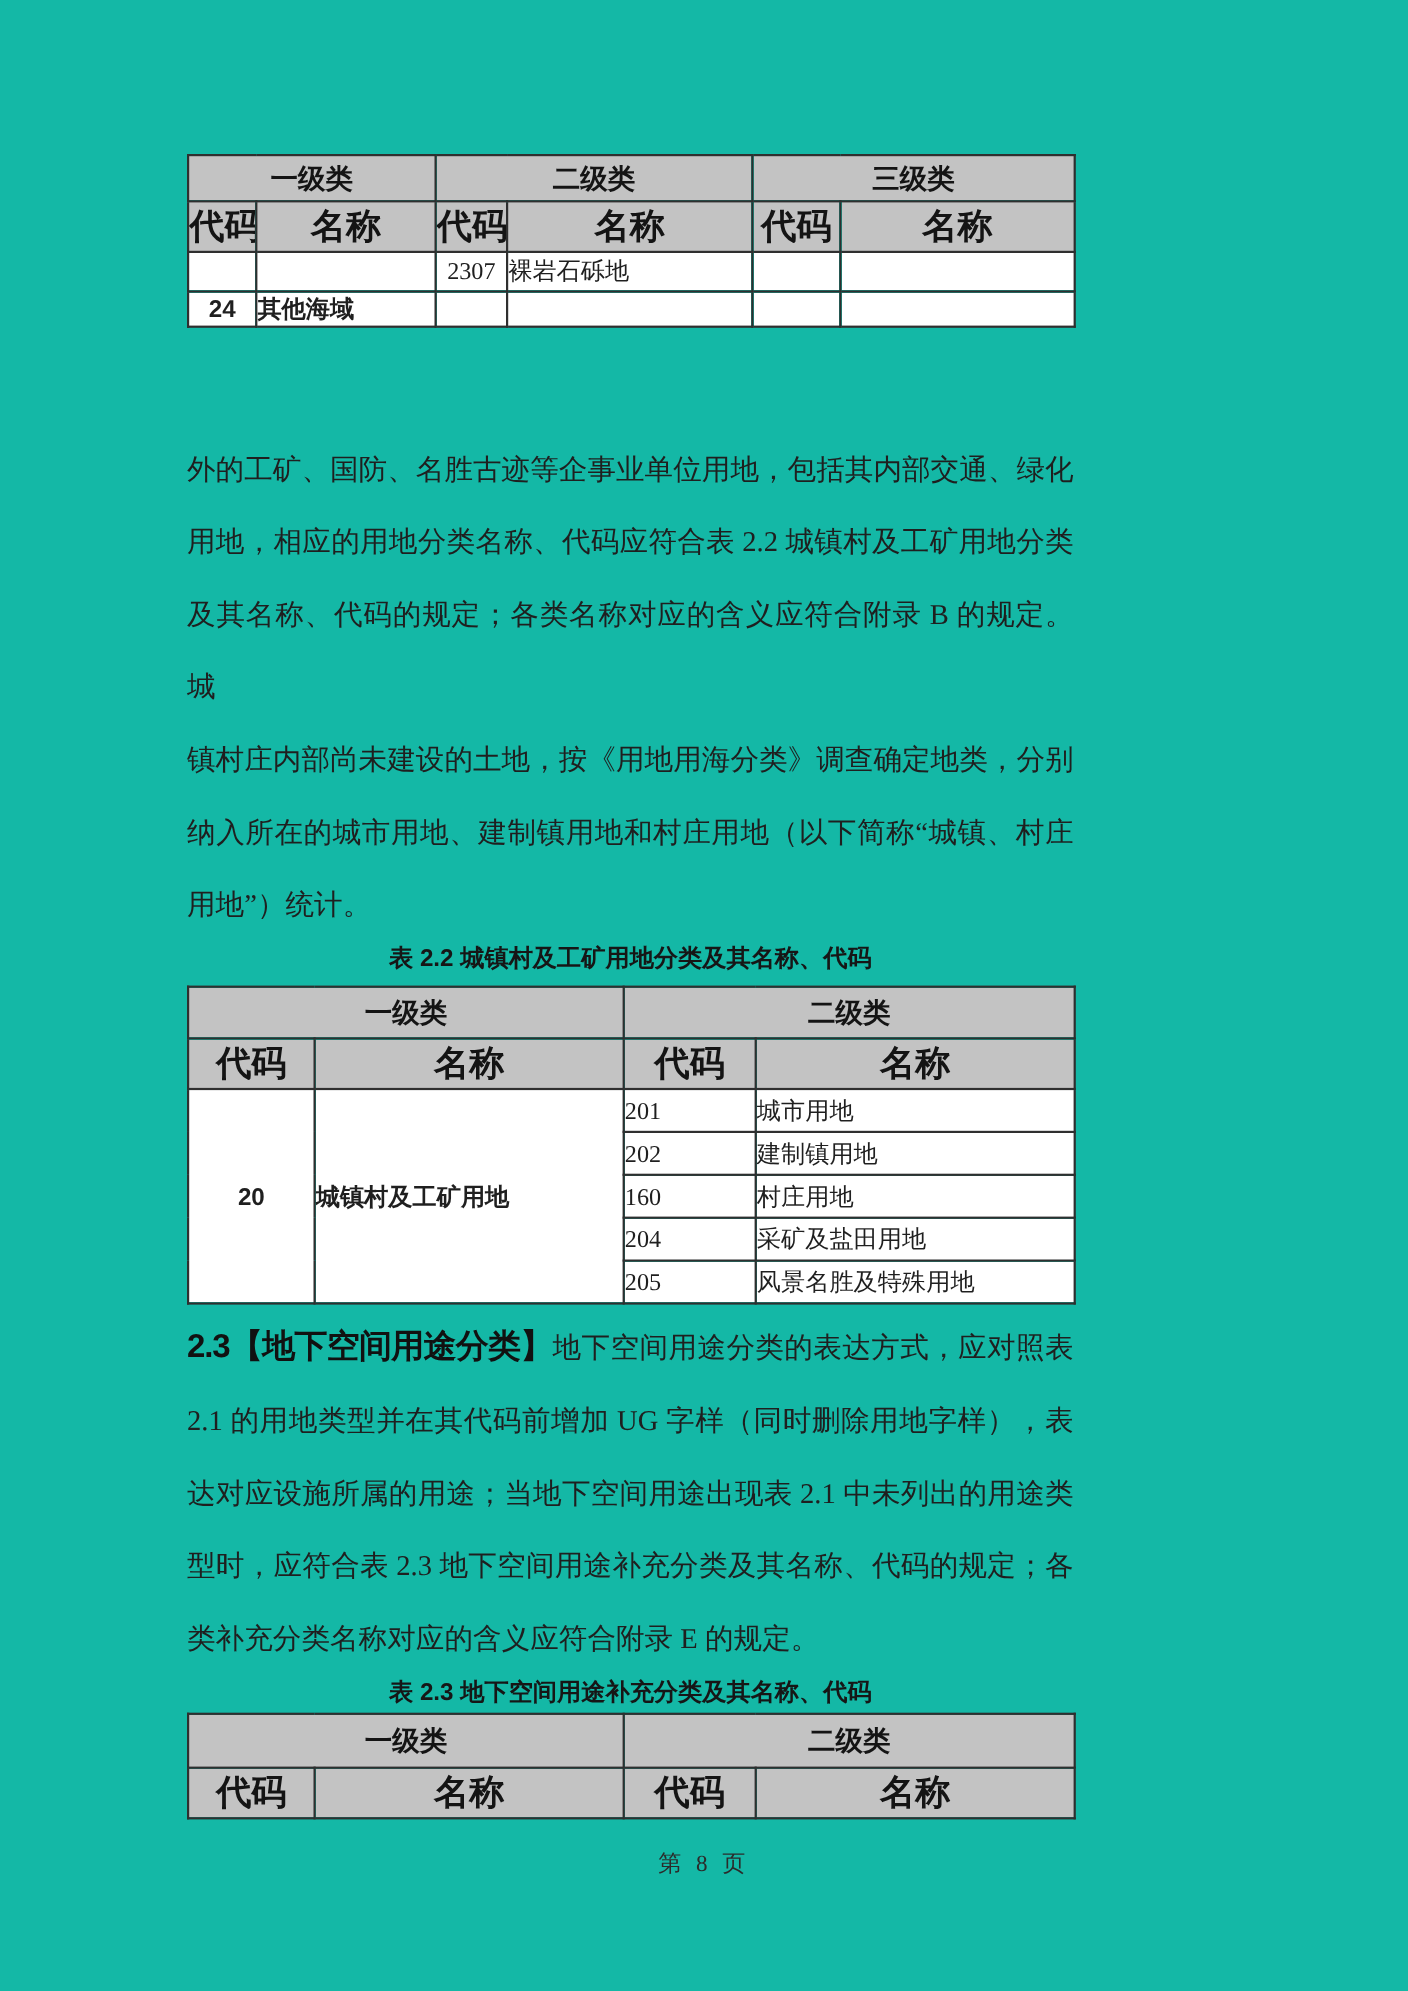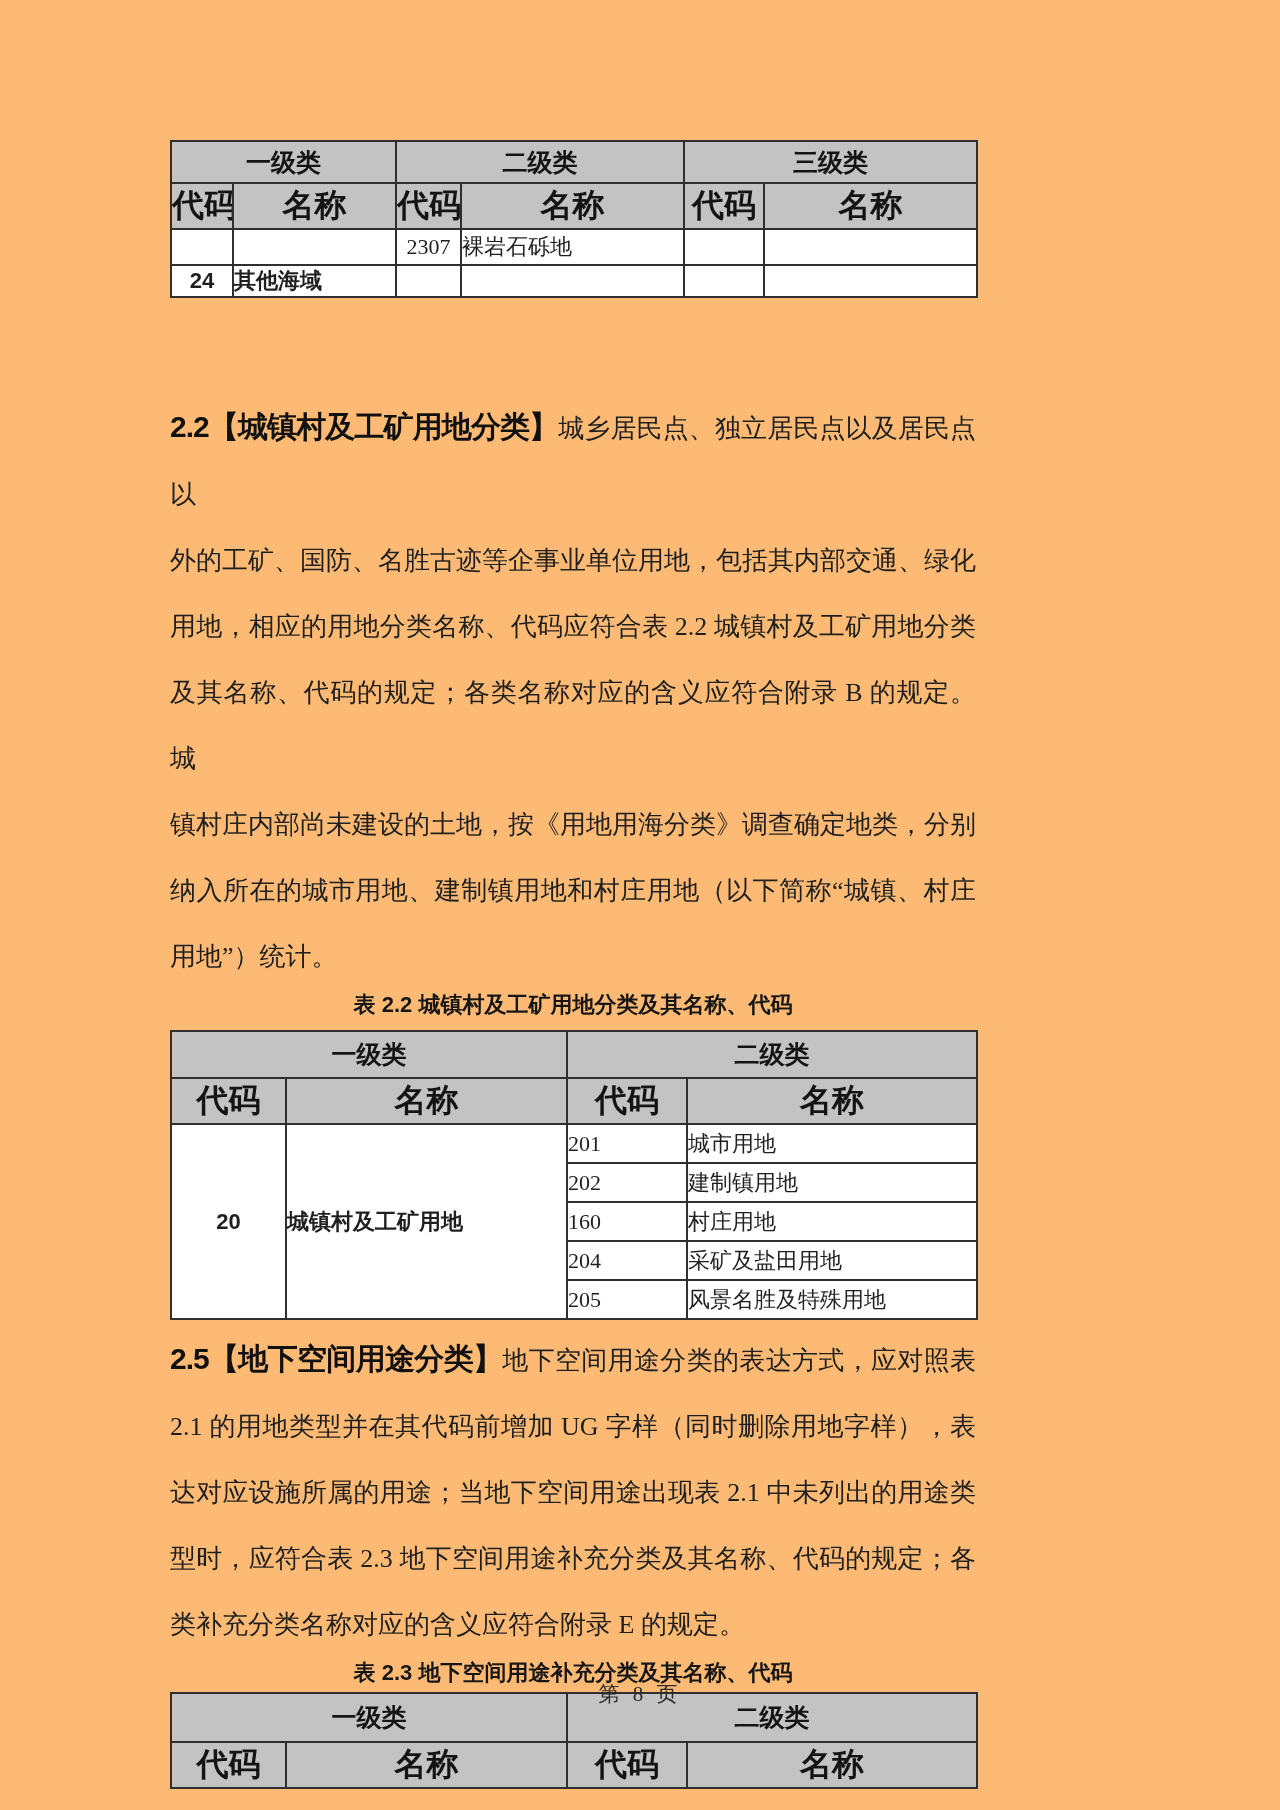--- a/index.html
+++ b/index.html
@@ -2,21 +2,21 @@
 <html><head>
 <meta charset="utf-8">
 <style>
   html,body{margin:0;padding:0;}
   body{
     width:1280px;height:1810px;
     background:#ffffff;
     font-family:"Liberation Serif","DejaVu Serif",serif;
     color:#1f1f1f;
   }
-  .page{position:relative;width:1280px;height:1810px;background:#fdba74;overflow:hidden;}
+  .page{position:relative;width:1280px;height:1810px;background:#14b8a6;overflow:hidden;}
   .content{position:absolute;left:170px;top:0;width:806px;}
 
   
   table.doc-table{
     border-collapse:collapse;
     table-layout:fixed;
     width:806px;
   }
   table.doc-table th, table.doc-table td{
     border:2px solid #2f2f2f;
@@ -137,21 +137,20 @@
         <td class="name">其他海域</td>
         <td class="center"></td>
         <td class="name"></td>
         <td class="center"></td>
         <td class="name"></td>
       </tr>
     </tbody>
       </table>
 
     <div class="para para-22">
-      <div class="jline"><span class="sec-head">2.2【城镇村及工矿用地分类】</span><span>城乡居民点、独立居民点以及居民点以</span></div>
       <div class="jline">外的工矿、国防、名胜古迹等企事业单位用地，包括其内部交通、绿化</div>
       <div class="jline">用地，相应的用地分类名称、代码应符合表 2.2 城镇村及工矿用地分类</div>
       <div class="jline">及其名称、代码的规定；各类名称对应的含义应符合附录 B 的规定。城</div>
       <div class="jline">镇村庄内部尚未建设的土地，按《用地用海分类》调查确定地类，分别</div>
       <div class="jline">纳入所在的城市用地、建制镇用地和村庄用地（以下简称“城镇、村庄</div>
       <div class="lline">用地”）统计。</div>
     </div>
 
     <div class="caption caption-22">表 2.2 城镇村及工矿用地分类及其名称、代码</div>
     <table class="doc-table t22">
@@ -191,21 +190,21 @@
         <td class="name">采矿及盐田用地</td>
       </tr>
       <tr>
         <td class="codepad">205</td>
         <td class="name">风景名胜及特殊用地</td>
       </tr>
     </tbody>
       </table>
 
     <div class="para para-23">
-      <div class="jline"><span class="sec-head">2.5【地下空间用途分类】</span><span>地下空间用途分类的表达方式，应对照表</span></div>
+      <div class="jline"><span class="sec-head">2.3【地下空间用途分类】</span><span>地下空间用途分类的表达方式，应对照表</span></div>
       <div class="jline">2.1 的用地类型并在其代码前增加 UG 字样（同时删除用地字样），表</div>
       <div class="jline">达对应设施所属的用途；当地下空间用途出现表 2.1 中未列出的用途类</div>
       <div class="jline">型时，应符合表 2.3 地下空间用途补充分类及其名称、代码的规定；各</div>
       <div class="lline">类补充分类名称对应的含义应符合附录 E 的规定。</div>
     </div>
 
     <div class="caption caption-23">表 2.3 地下空间用途补充分类及其名称、代码</div>
     <table class="doc-table t23">
       <colgroup>
         <col style="width:115px">

